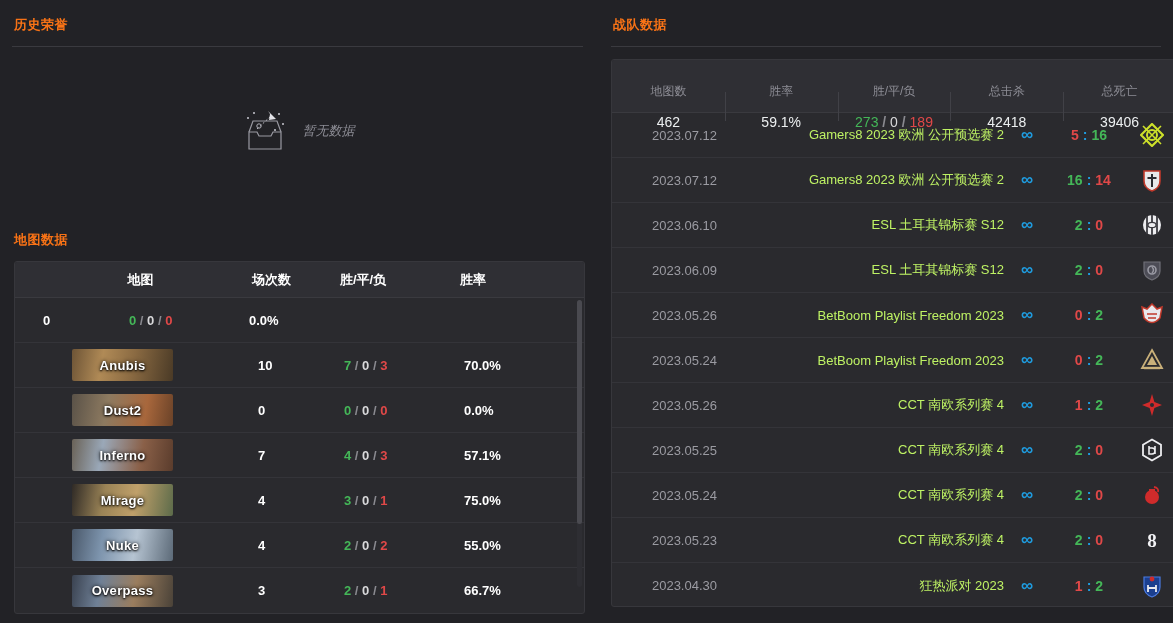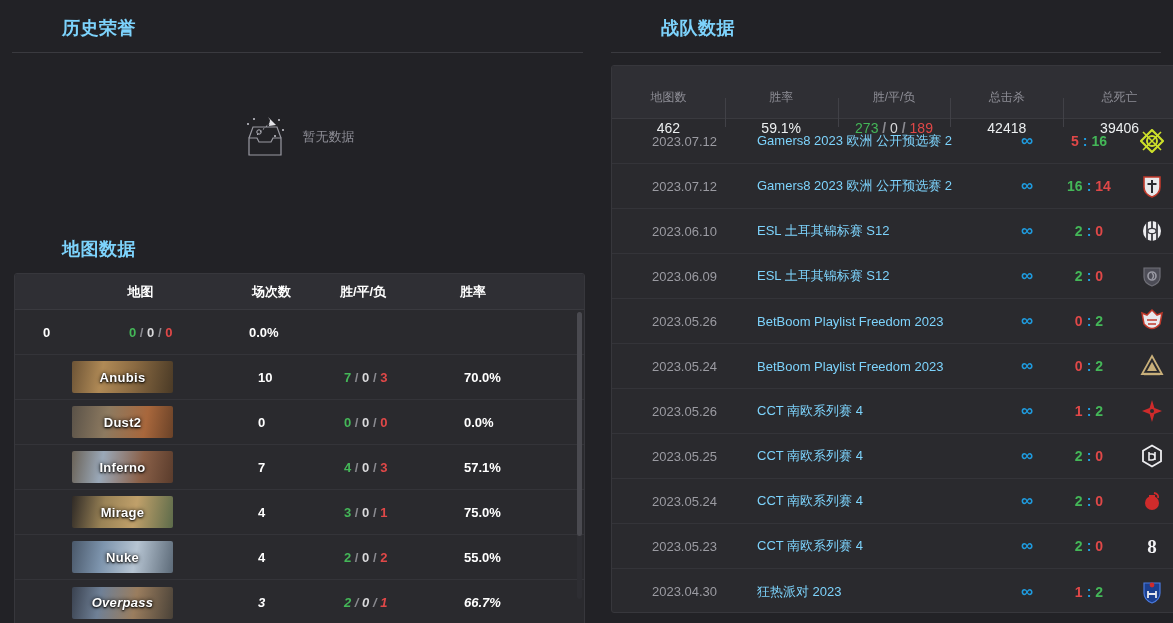--- a/index.html
+++ b/index.html
@@ -9,48 +9,49 @@
     font-family: "Liberation Sans", "DejaVu Sans", sans-serif;
     overflow: hidden;
   }
   .page { position: relative; width: 1173px; height: 623px; display: flex; }
 
   
   .col-left  { width: 595px; height: 623px; position: relative; padding: 0 12px; }
   .col-right { width: 578px; height: 611px; position: relative; padding: 0 12px 0 16px; }
 
   .section-title {
-    font-size: 18px; font-weight: bold; color: #7dd3fc;
-    padding: 16px 0 12px 2px; letter-spacing: .5px; margin-left: 48px;
+    font-size: 13px; font-weight: bold; color: #f97316;
+    padding: 16px 0 12px 2px; letter-spacing: .5px;
   }
   .title-rule { height: 1px; background: #3a3a3f; width: 100%; }
 
   
   .empty-wrap {
     height: 168px; display: flex; align-items: center; justify-content: center;
     gap: 10px;
+    font-style: italic;
   }
   .empty-icon { width: 52px; height: 46px; flex: none; }
   .empty-text { color: #8e8e96; font-size: 13px; }
 
   
   .map-card {
     background: #2a2a2e; border: 1px solid #37373c; border-radius: 3px;
     width: 571px; margin-left: 2px; overflow: hidden; position: relative;
   }
   .map-head {
     display: flex; align-items: center; height: 36px;
     background: #2f2f34; border-bottom: 1px solid #3a3a3f;
     font-size: 13px; font-weight: bold; color: #ffffff;
   }
   .map-row {
     display: flex; align-items: center; height: 45px;
     border-bottom: 1px solid #343439;
   }
-  .map-row:last-child { border-bottom: none; font-style: italic; }
+  .map-row:last-child { border-bottom: none; }
   .c-map   { width: 215px; display: flex; justify-content: center; align-items: center; }
   .c-num   { width: 110px; text-align: left; padding-left: 28px; }
   .c-wdl   { width: 120px; text-align: left; padding-left: 4px; }
   .c-rate  { width: 120px; text-align: left; padding-left: 4px; }
   .map-head .c-map  { justify-content: center; padding-left: 36px; }
   .map-head .c-num  { padding-left: 22px; }
   .map-head .c-wdl  { padding-left: 0px; }
   .map-head .c-rate { padding-left: 0px; }
 
   .thumb {
@@ -98,21 +99,21 @@
   }
   .stat-label { font-size: 12px; color: #8e8e96; }
   .stat-value { font-size: 14px; color: #eceff0; }
 
   .match-row {
     display: flex; align-items: center; height: 45px;
     border-bottom: 1px solid #343439; font-size: 13px;
   }
   .match-row:last-child { border-bottom: none; }
   .m-date { width: 145px; text-align: center; color: #9b9ba2; }
-  .m-event { flex: 1; text-align: left; color: #7dd3fc; }
+  .m-event { flex: 1; text-align: right; color: #bef264; }
   .m-inf { width: 46px; text-align: center; color: #1f9bde; font-size: 17px; font-weight: bold; }
   .m-score { width: 78px; text-align: center; font-weight: bold; font-size: 14px; white-space: nowrap; }
   .m-score .sep { color: #1f9bde; margin: 0 4px; font-weight: bold; }
   .m-logo { width: 48px; display: flex; align-items: center; justify-content: center; }
 </style>
 </head>
 <body>
 
 <div class="page">
 

